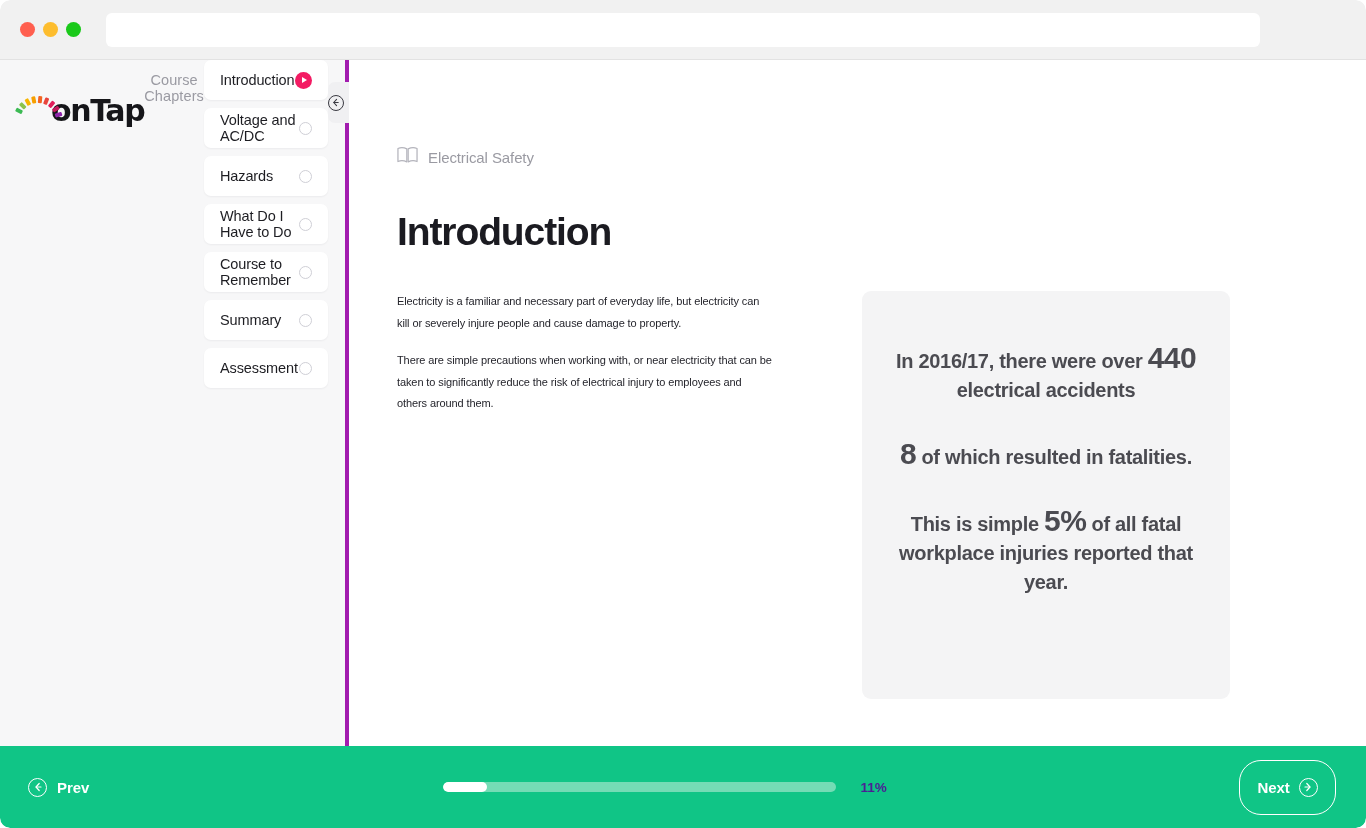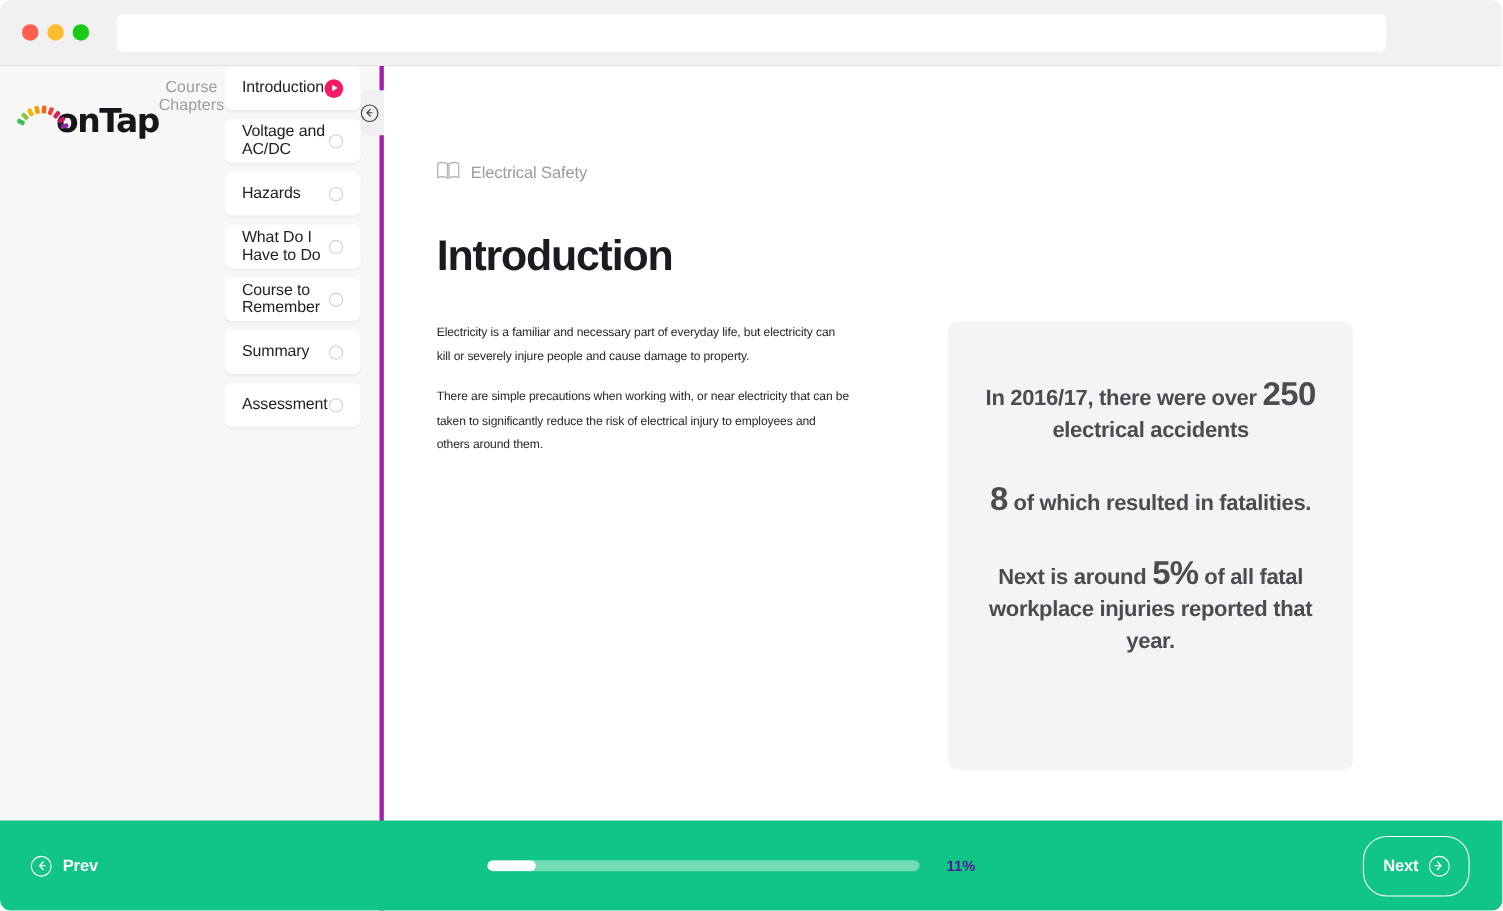--- a/index.html
+++ b/index.html
@@ -345,27 +345,27 @@
       <h1 class="page-title">Introduction</h1>
 
       <div class="columns">
         <div class="col-text">
             <p>Electricity is a familiar and necessary part of everyday life, but electricity can kill or severely injure people and cause damage to property.</p>
             <p>There are simple precautions when working with, or near electricity that can be taken to significantly reduce the risk of electrical injury to employees and others around them.</p>
           </div>
 
         <div class="stat-card">
           <div class="stat-block">
-            <span>In 2016/17, there were over </span><span class="big">250</span><span> electrical accidents</span>
+            <span>In 2016/17, there were over </span><span class="big">440</span><span> electrical accidents</span>
           </div>
           <div class="stat-block">
             <span class="big">8</span><span> of which resulted in fatalities.</span>
           </div>
           <div class="stat-block">
-            <span>Next is around </span><span class="big">5%</span><span> of all fatal workplace injuries reported that year.</span>
+            <span>This is simple </span><span class="big">5%</span><span> of all fatal workplace injuries reported that year.</span>
           </div>
         </div>
       </div>
     </main>
   </div>
 
   <div class="bottombar">
     <button class="prev-btn">
       <span class="circ-icon white">
         <svg width="10" height="10" viewBox="0 0 10 10">

